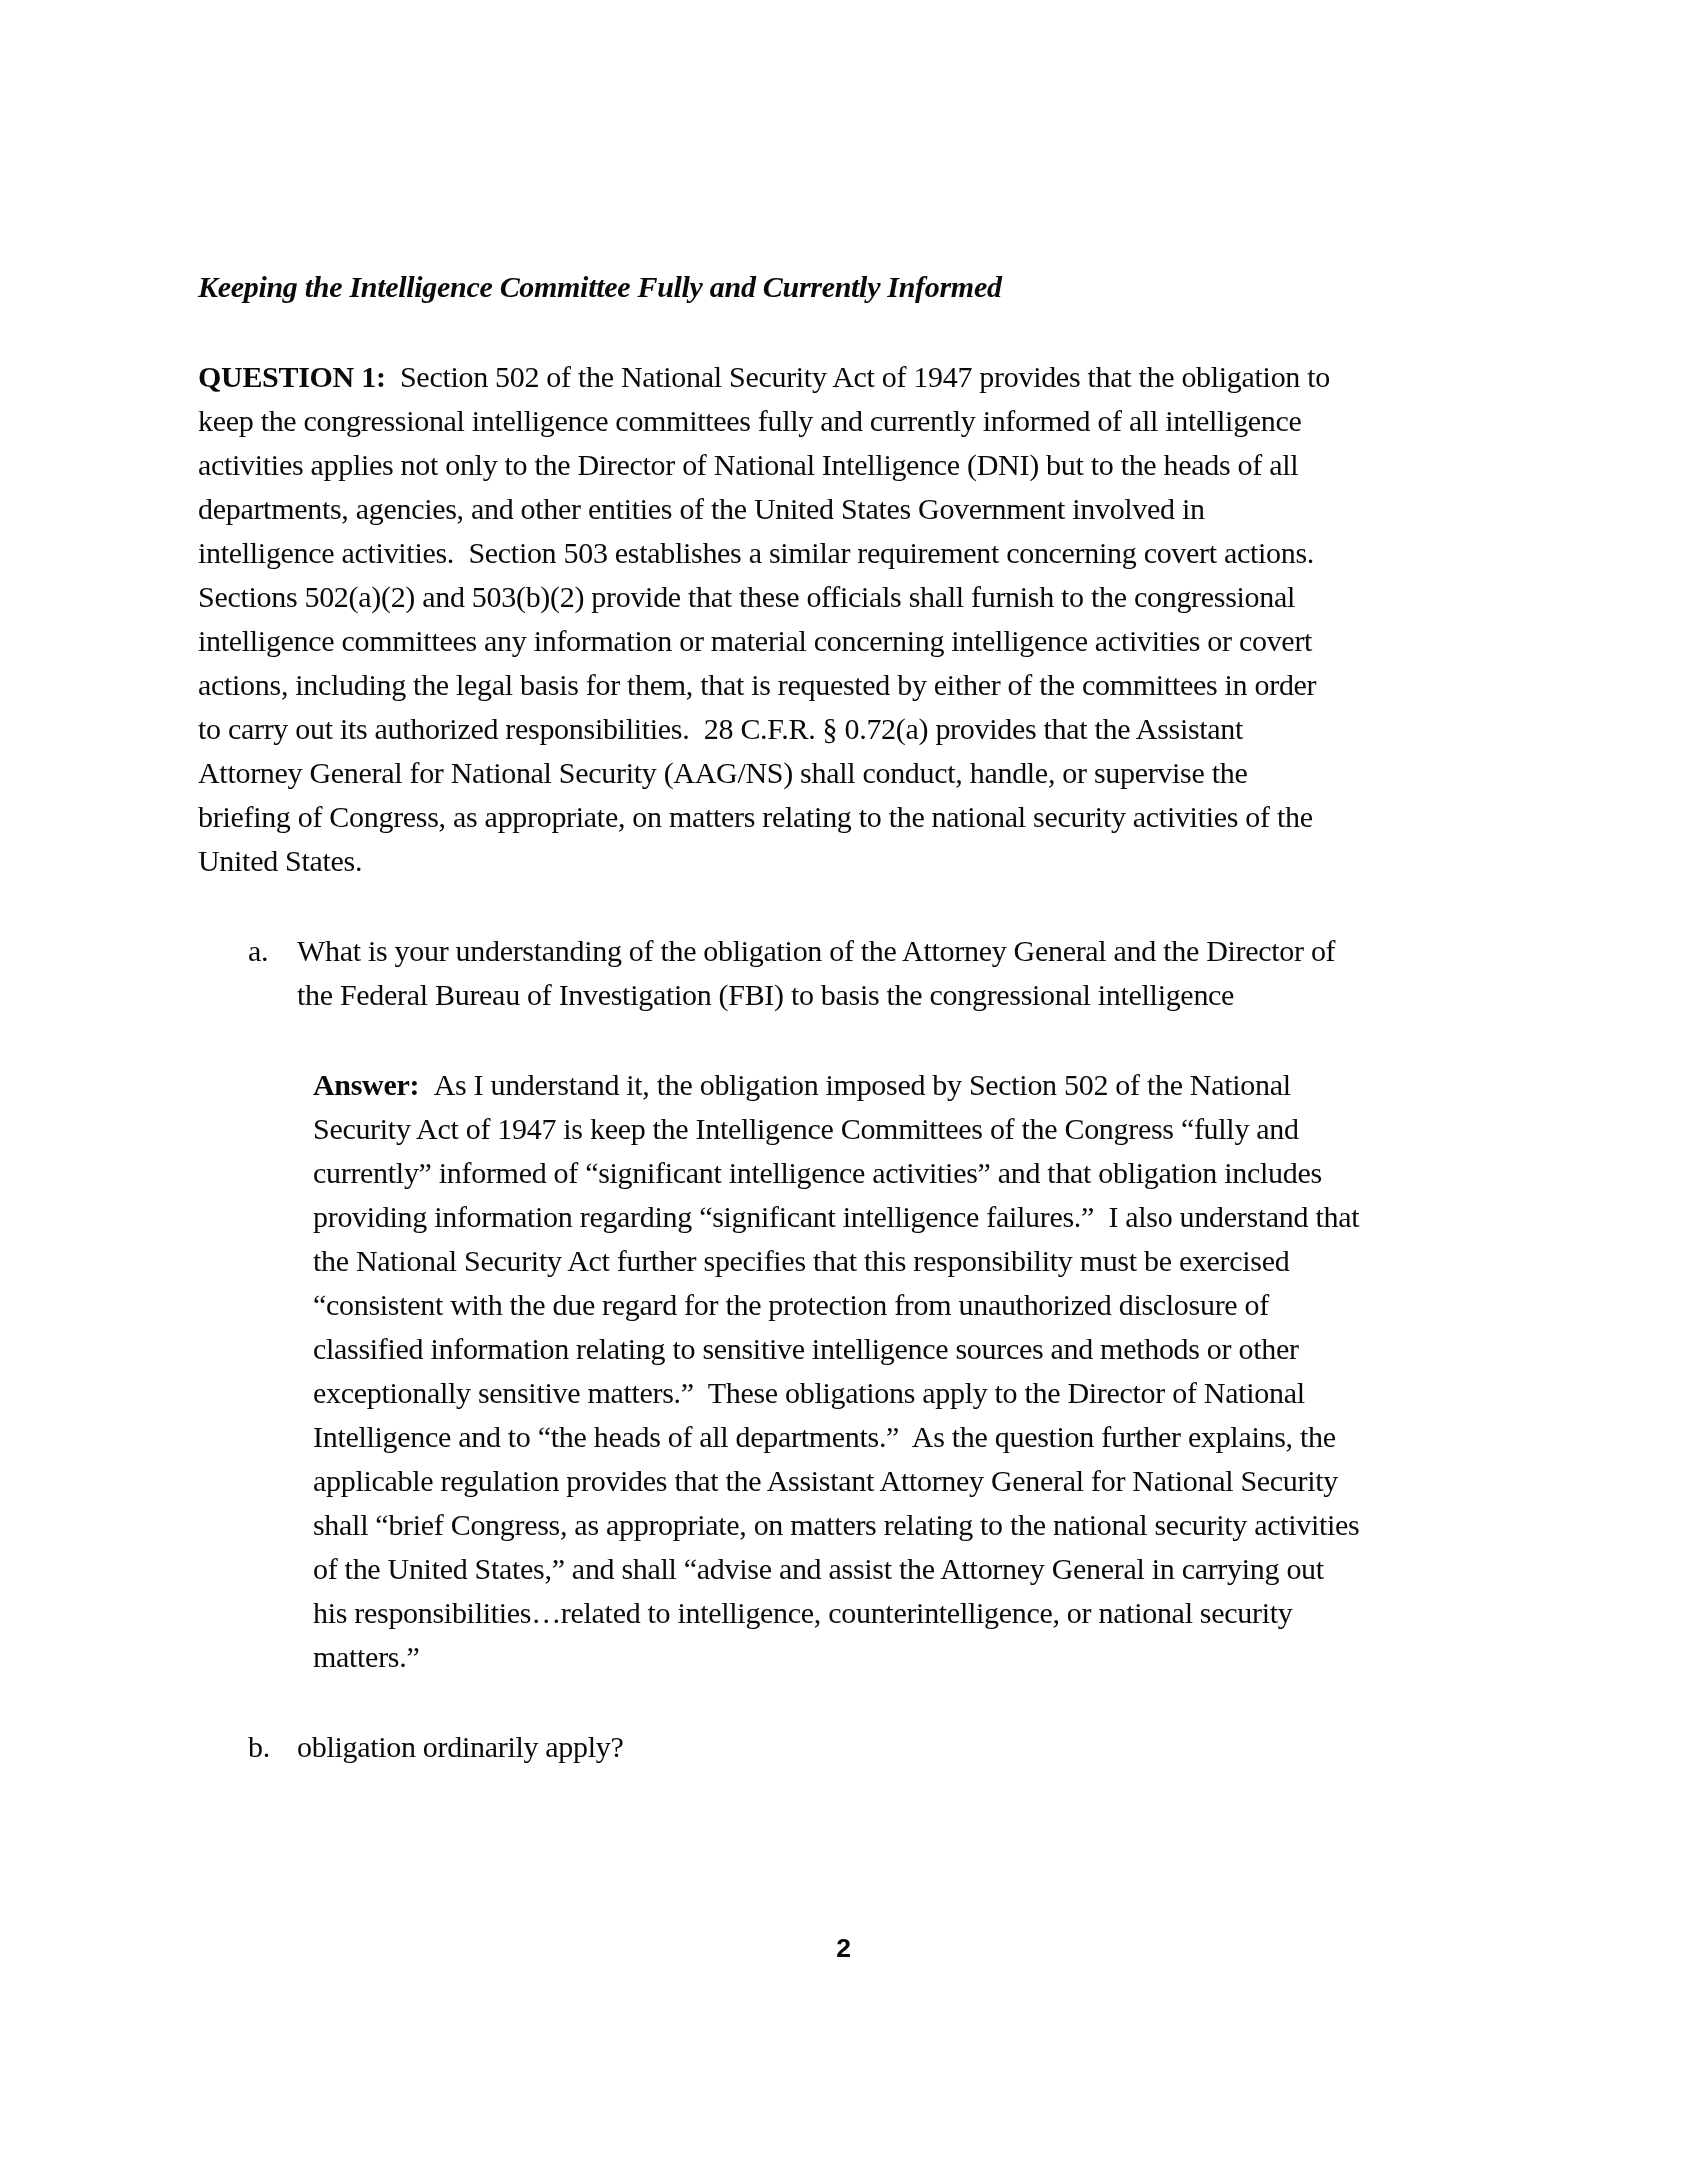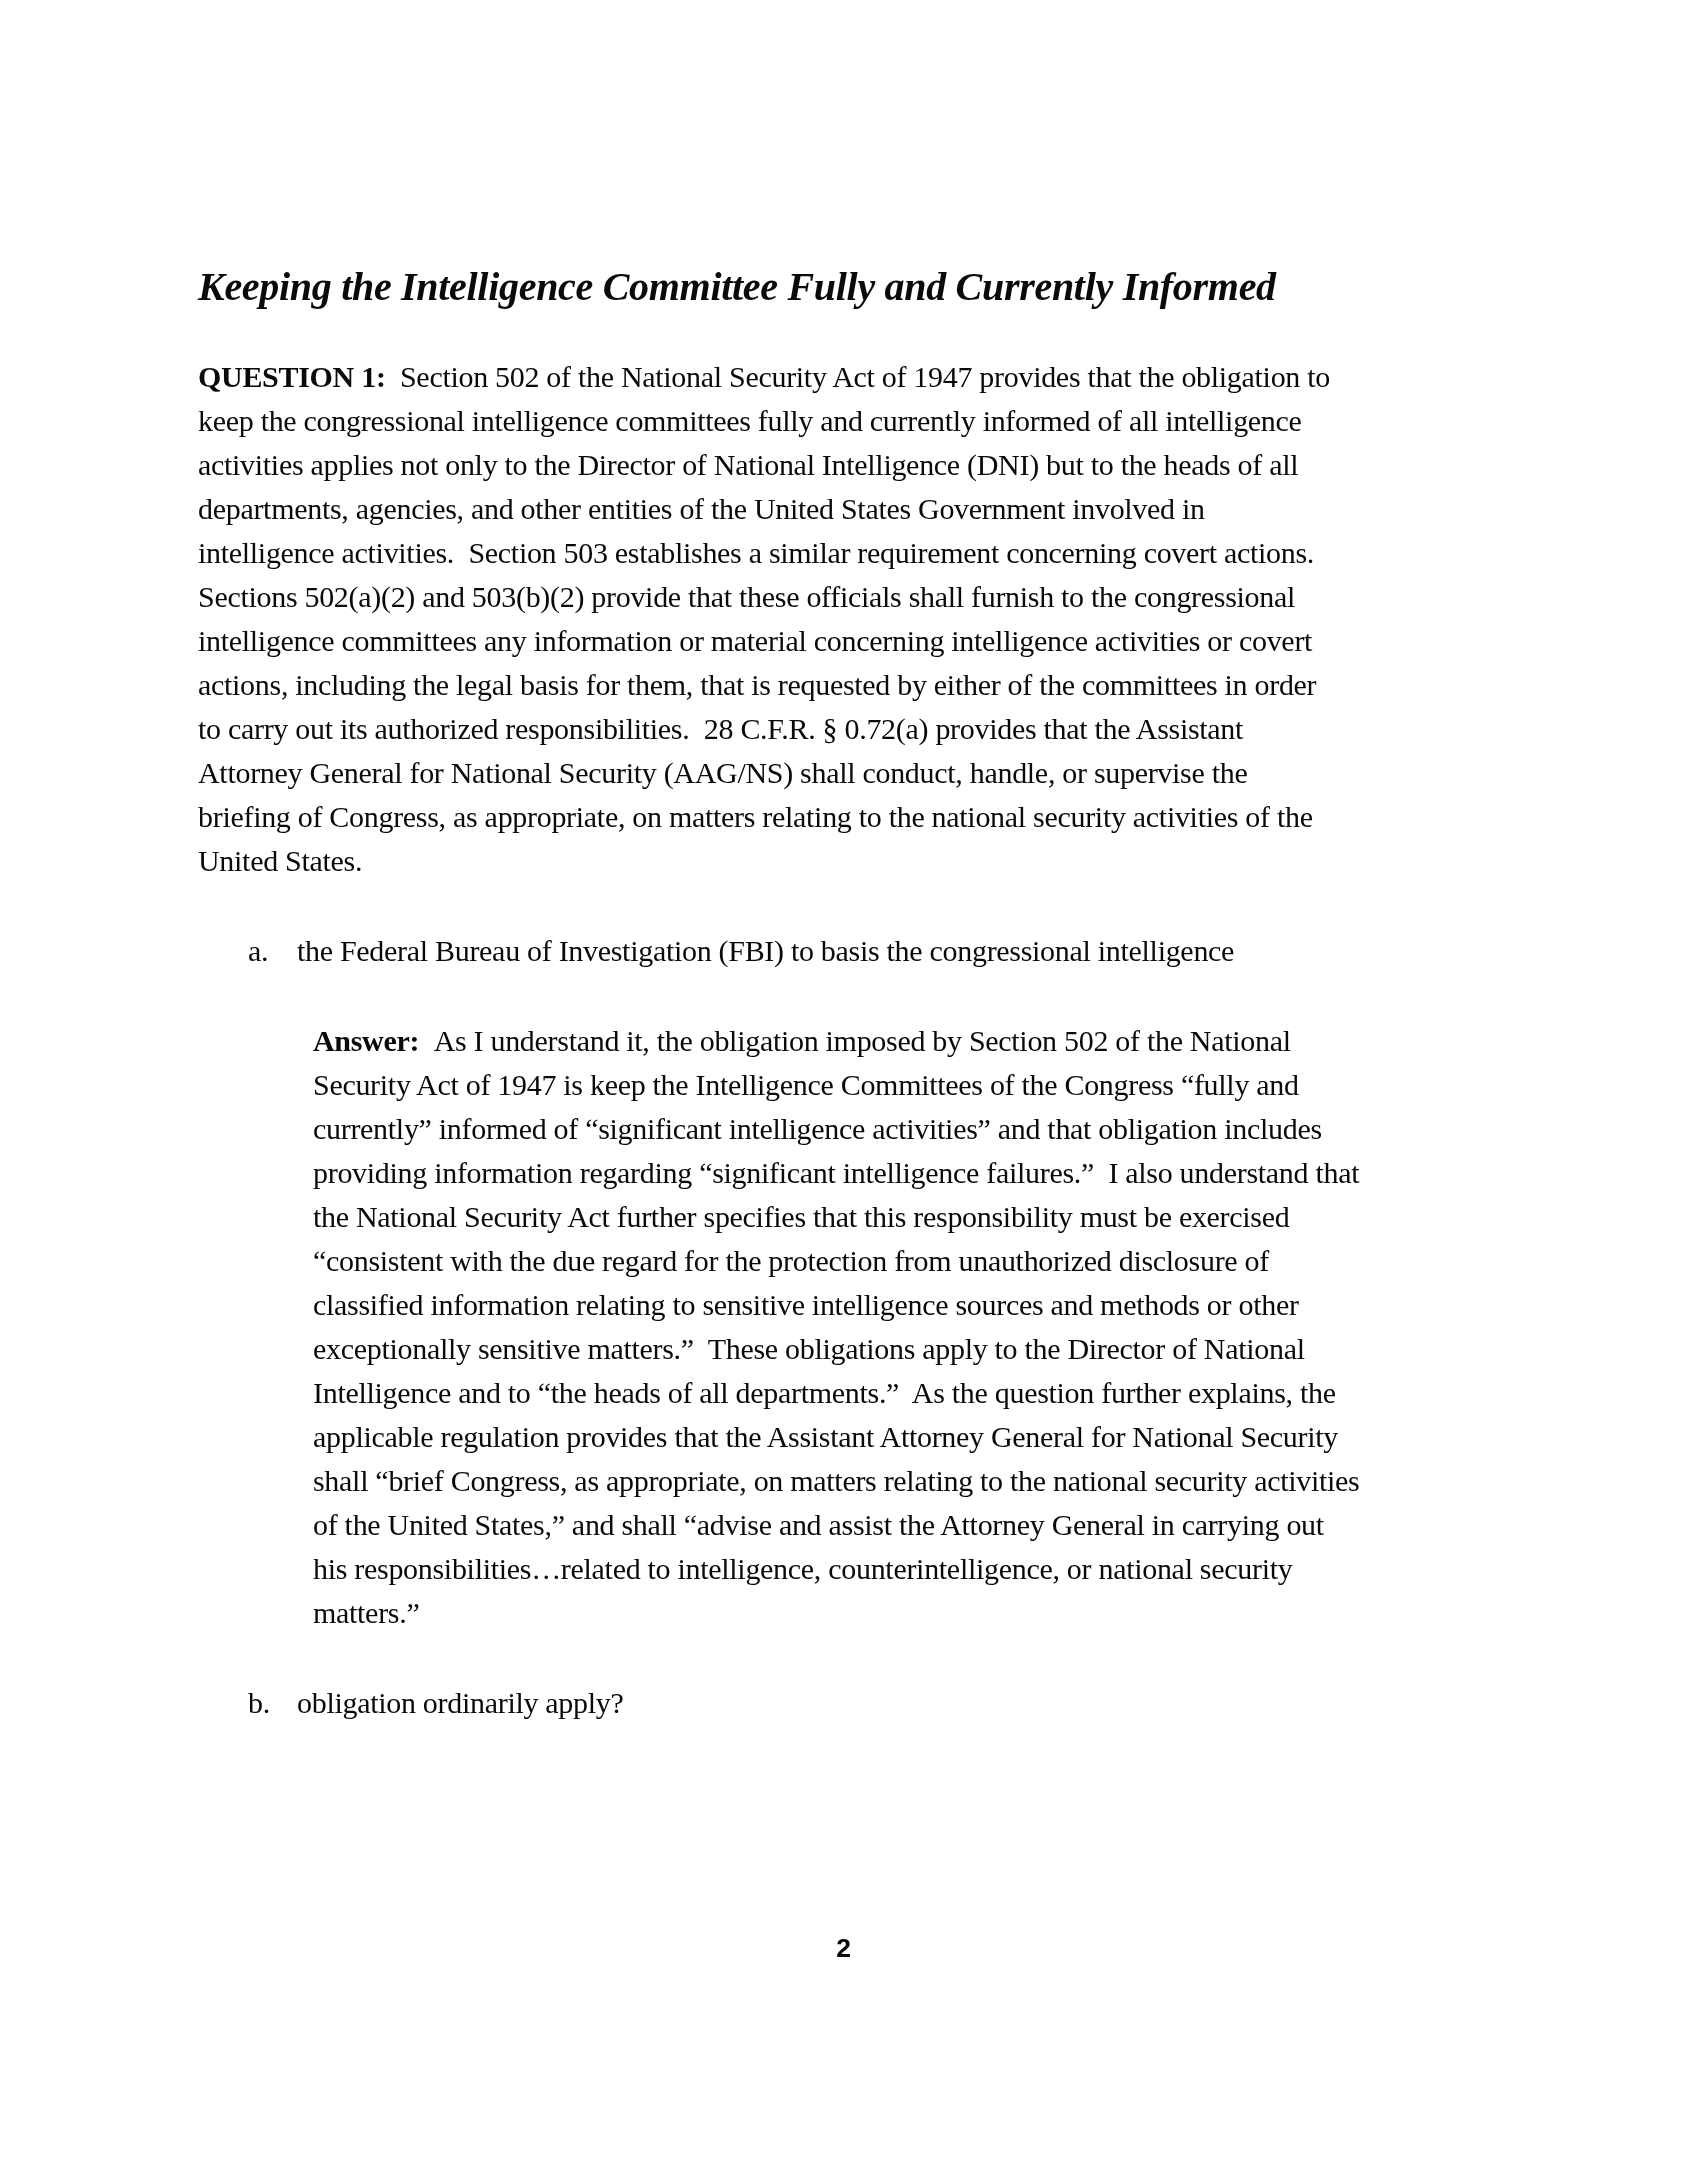--- a/index.html
+++ b/index.html
@@ -11,21 +11,21 @@
     box-sizing: border-box;
     padding: 265px 198px 0 198px;
     font-family: "Liberation Serif", "DejaVu Serif", serif;
     font-size: 30px;
     line-height: 44px;
     letter-spacing: -0.3px;
     color: #0a0a0a;
   }
   .title {
     margin: 0;
-    font-size: 40px;
+    font-size: 30px;
     font-weight: bold;
     font-style: italic;
     line-height: 44px;
   }
   .block { margin: 46px 0 0 0; }
   .lead { font-weight: bold; }
   .lead::after { content: "  "; white-space: pre; }
   .lines .line { display: block; white-space: pre; }
   .inline-first .line:first-child { display: inline; }
   .list-item {
@@ -57,20 +57,21 @@
 
 <div class="page">
 
   <h1 class="title">Keeping the Intelligence Committee Fully and Currently Informed</h1>
 
   <p class="block para"><b class="lead">QUESTION 1:</b><span class="lines inline-first"><span class="line">Section 502 of the National Security Act of 1947 provides that the obligation to</span><span class="line">keep the congressional intelligence committees fully and currently informed of all intelligence</span><span class="line">activities applies not only to the Director of National Intelligence (DNI) but to the heads of all</span><span class="line">departments, agencies, and other entities of the United States Government involved in</span><span class="line">intelligence activities.  Section 503 establishes a similar requirement concerning covert actions.</span><span class="line">Sections 502(a)(2) and 503(b)(2) provide that these officials shall furnish to the congressional</span><span class="line">intelligence committees any information or material concerning intelligence activities or covert</span><span class="line">actions, including the legal basis for them, that is requested by either of the committees in order</span><span class="line">to carry out its authorized responsibilities.  28 C.F.R. § 0.72(a) provides that the Assistant</span><span class="line">Attorney General for National Security (AAG/NS) shall conduct, handle, or supervise the</span><span class="line">briefing of Congress, as appropriate, on matters relating to the national security activities of the</span><span class="line">United States.</span></span></p>
 
   <div class="block list-item">
     <span class="marker">a.</span>
     <div class="lines">
+        <span class="line">What is your understanding of the obligation of the Attorney General and the Director of</span>
         <span class="line">the Federal Bureau of Investigation (FBI) to basis the congressional intelligence</span>
       </div>
   </div>
 
   <div class="block answer-block"><b class="lead">Answer:</b><span class="lines inline-first"><span class="line">As I understand it, the obligation imposed by Section 502 of the National</span><span class="line">Security Act of 1947 is keep the Intelligence Committees of the Congress “fully and</span><span class="line">currently” informed of “significant intelligence activities” and that obligation includes</span><span class="line">providing information regarding “significant intelligence failures.”  I also understand that</span><span class="line">the National Security Act further specifies that this responsibility must be exercised</span><span class="line">“consistent with the due regard for the protection from unauthorized disclosure of</span><span class="line">classified information relating to sensitive intelligence sources and methods or other</span><span class="line">exceptionally sensitive matters.”  These obligations apply to the Director of National</span><span class="line">Intelligence and to “the heads of all departments.”  As the question further explains, the</span><span class="line">applicable regulation provides that the Assistant Attorney General for National Security</span><span class="line">shall “brief Congress, as appropriate, on matters relating to the national security activities</span><span class="line">of the United States,” and shall “advise and assist the Attorney General in carrying out</span><span class="line">his responsibilities…related to intelligence, counterintelligence, or national security</span><span class="line">matters.”</span></span></div>
 
   <div class="block list-item">
     <span class="marker">b.</span>
     <div class="lines">
         <span class="line">obligation ordinarily apply?</span>

